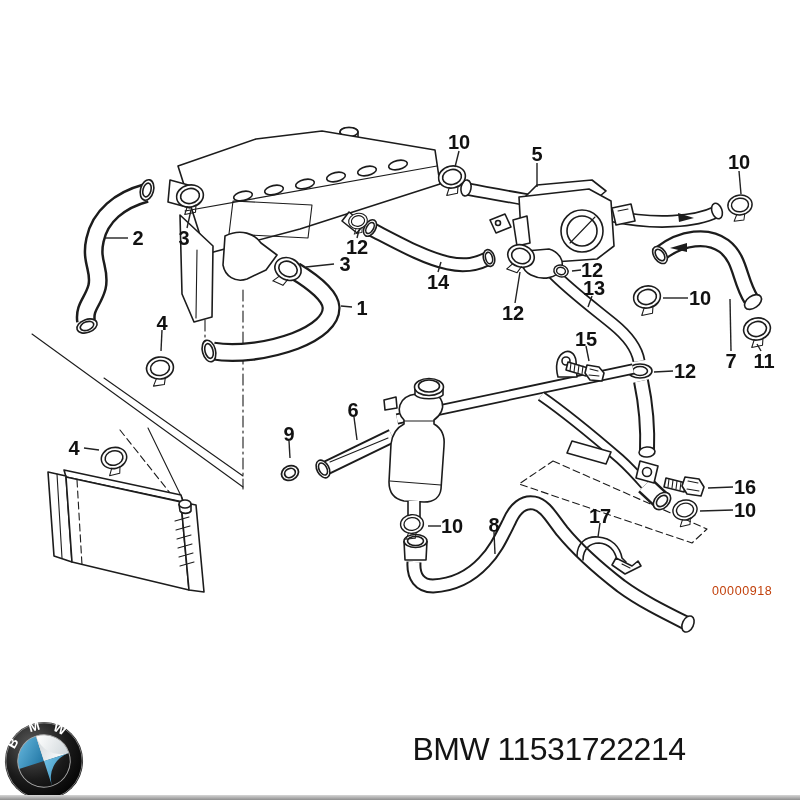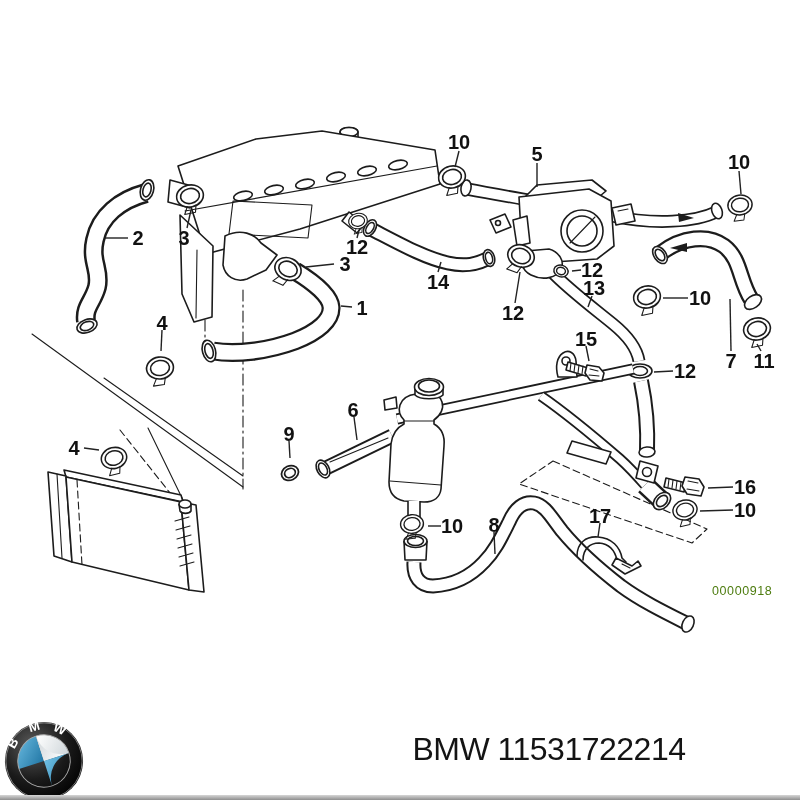--- a/index.html
+++ b/index.html
@@ -10,21 +10,21 @@
   .thin{stroke-width:1.1;}
   .wf{fill:#ffffff;stroke:#1c1c1c;stroke-width:1.6;stroke-linejoin:round;}
   .tO{fill:none;stroke:#1c1c1c;stroke-linecap:butt;}
   .tI{fill:none;stroke:#ffffff;stroke-linecap:butt;}
   .dash{stroke-dasharray:7 4;}
   .dashdot{stroke-dasharray:11 4 2 4;}
   .blk{fill:#1c1c1c;stroke:none;}
   .callout{font:bold 20px "Liberation Sans",sans-serif;fill:#111;text-anchor:middle;
            dominant-baseline:central;}
   .leader{stroke:#222;stroke-width:1.4;}
-  #image-code{position:absolute;left:712px;top:584px;font-size:12.5px;color:#4d7c0f;
+  #image-code{position:absolute;left:712px;top:584px;font-size:12.5px;color:#c2410c;
               letter-spacing:.6px;}
   #part-line{position:absolute;right:11px;top:731px;width:480px;text-align:center;
              font-size:32px;letter-spacing:-0.5px;color:#141414;white-space:nowrap;}
   #bmw-logo{position:absolute;left:2px;top:721px;}
   #bottom-edge{position:absolute;left:0;right:0;bottom:0;height:5px;
                background:linear-gradient(#d6d6d6,#8e8e8e);}
 </style>
 </head>
 <body>
 

